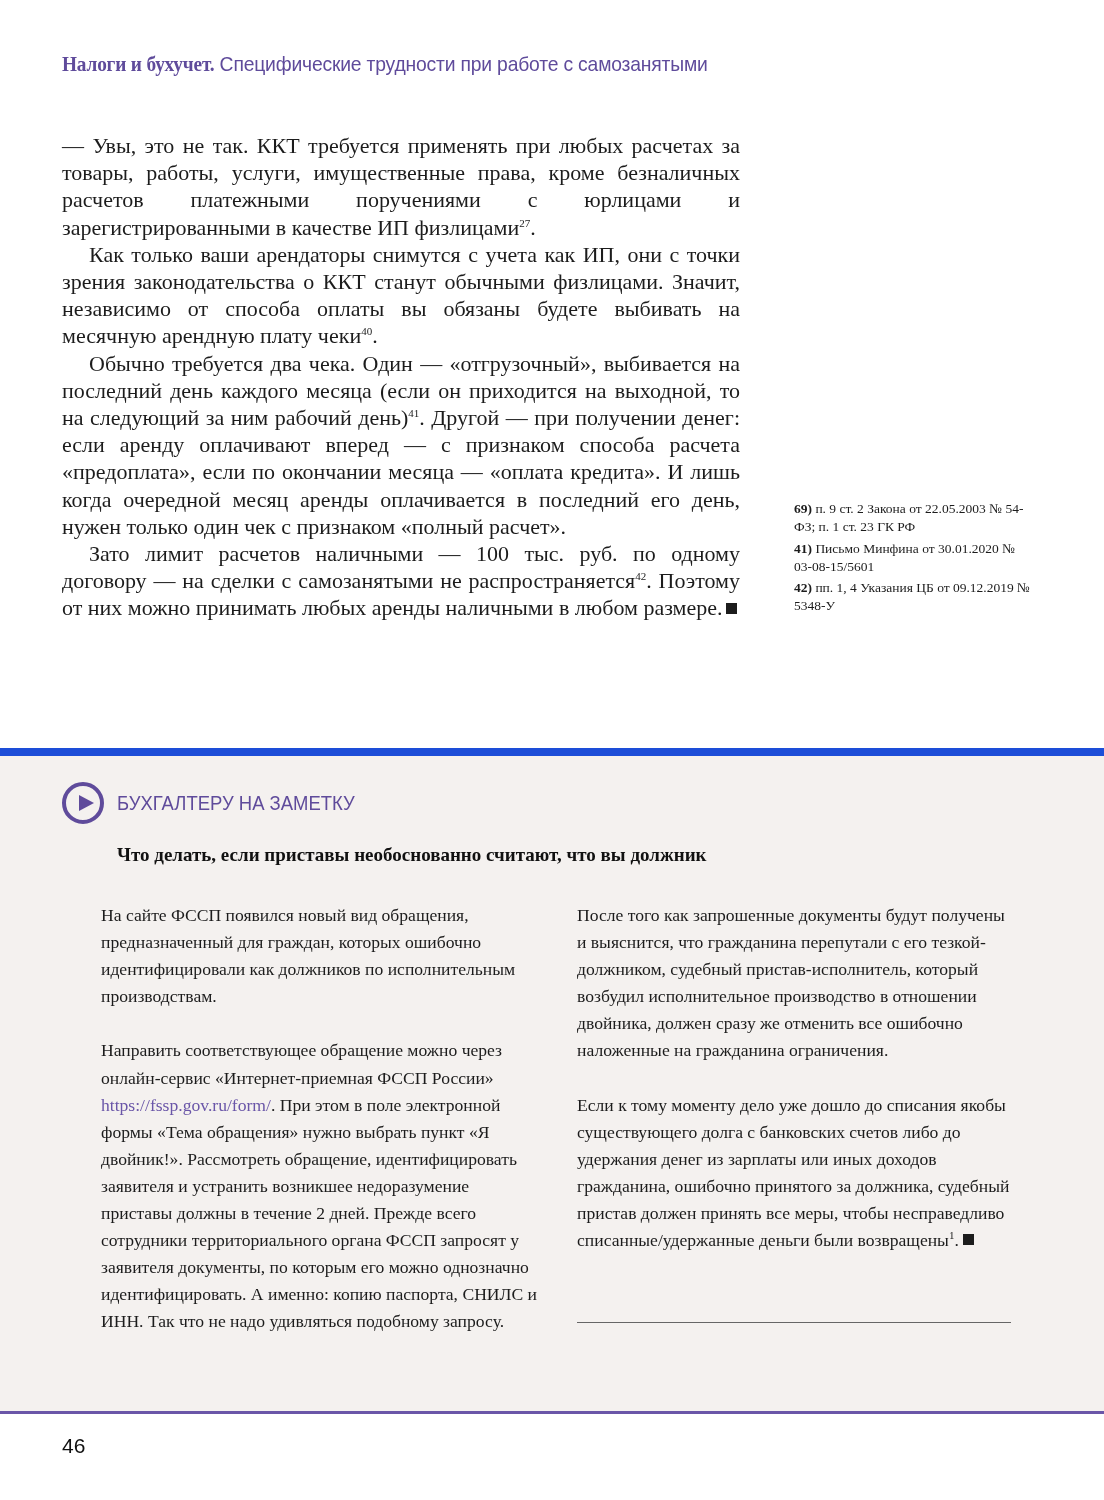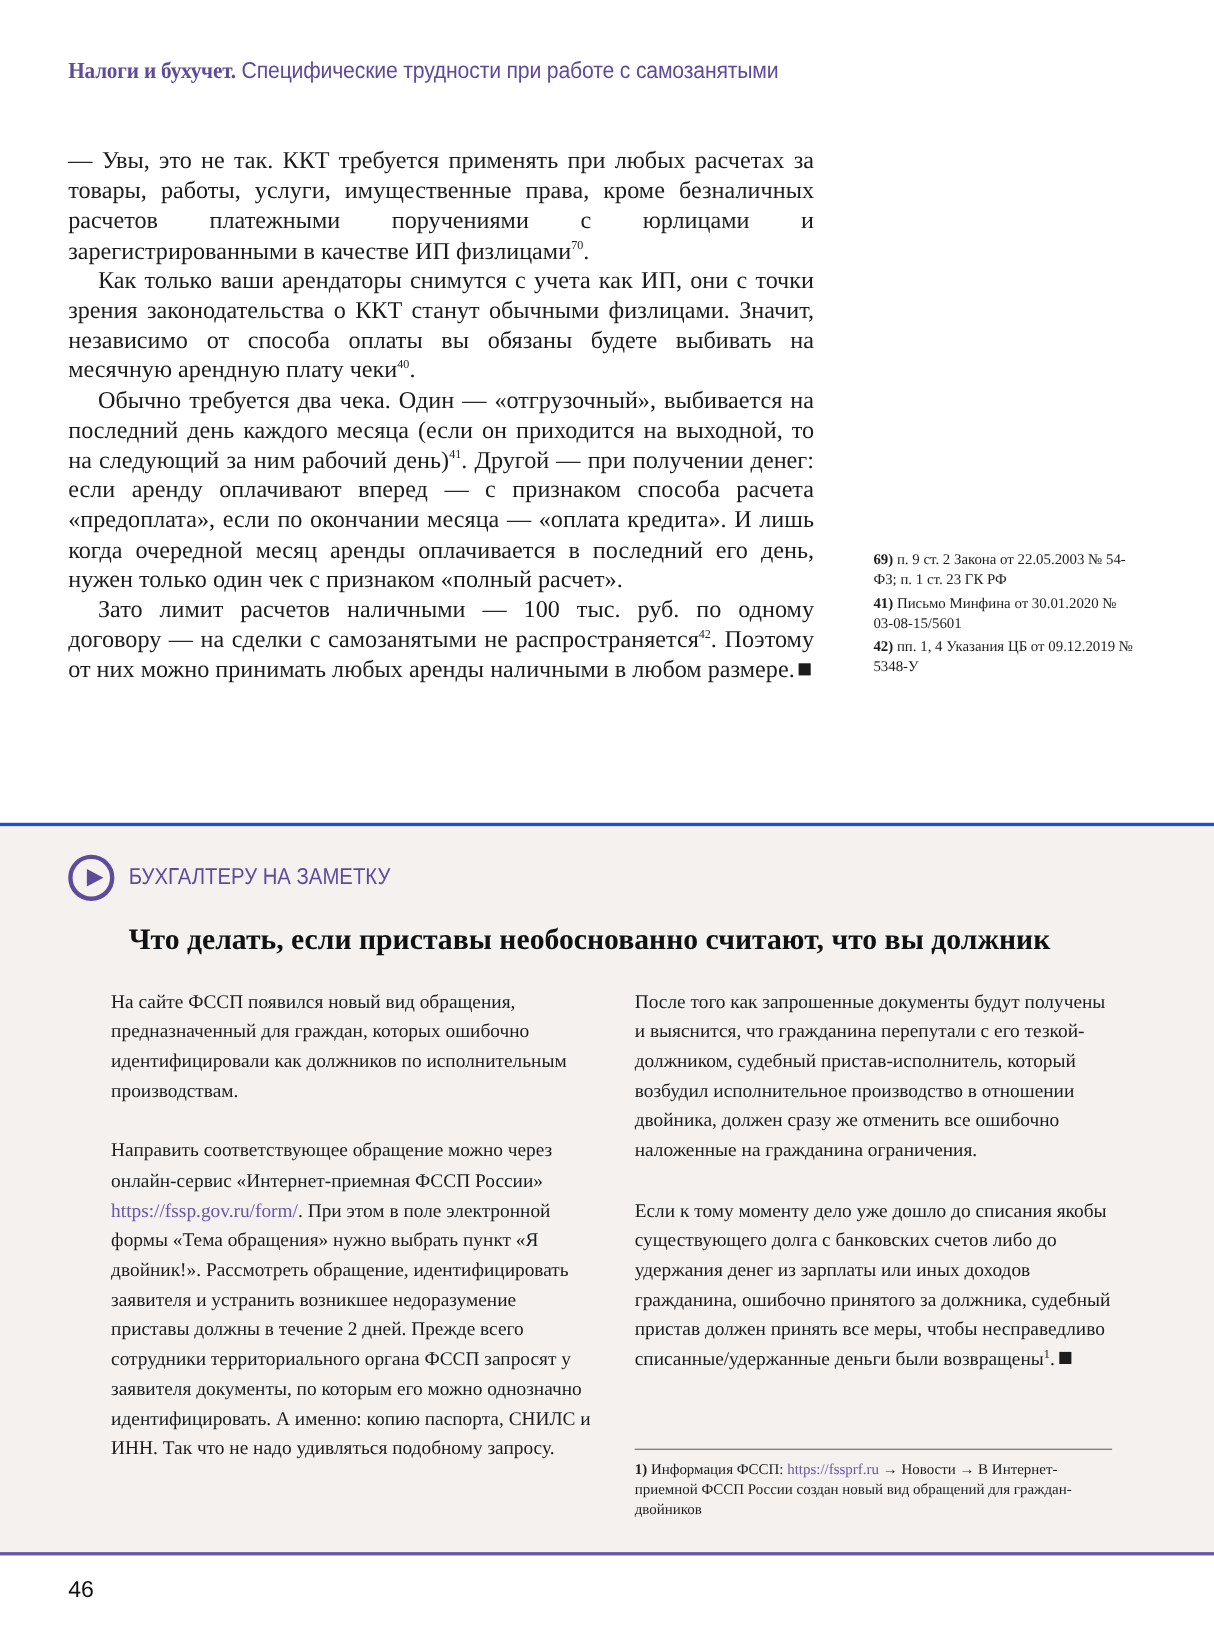--- a/index.html
+++ b/index.html
@@ -29,38 +29,38 @@
   .sidenotes {
     position: absolute; left: 794px; top: 500px; width: 240px;
     font-size: 13.5px; line-height: 18.3px; color: #1c1c1c;
   }
   .sidenote { margin-bottom: 3px; }
   .sidenote .num { font-weight: bold; }
 
   .box {
     position: absolute; left: 0; top: 748px; width: 1104px; height: 666px;
     background: #f4f1ef;
-    border-top: 3px solid #1d4ed8;
+    border-top: 8px solid #1d4ed8;
     border-bottom: 3px solid #6a56a8;
   }
   .box-header { position: absolute; left: 62px; top: 26px; display: flex; align-items: center; }
   .play-icon {
     width: 42px; height: 42px; border: 4px solid #5f4b9b; border-radius: 50%;
     position: relative; margin-right: 13px;
   }
   .play-icon::after {
     content: ""; position: absolute; left: 13px; top: 9px;
     border-left: 15px solid #5f4b9b; border-top: 8px solid transparent; border-bottom: 8px solid transparent;
   }
   .box-label {
     font-family: "Liberation Sans", "DejaVu Sans", sans-serif; font-size: 21px; color: #5f4b9b;
     transform: scaleX(0.88); transform-origin: left center; white-space: nowrap;
   }
   .box-title {
-    position: absolute; left: 117px; top: 88px; font-size: 27px; font-weight: bold; color: #111;
+    position: absolute; left: 117px; top: 88px; font-size: 19px; font-weight: bold; color: #111;
     white-space: nowrap;
   }
   .col {
     position: absolute; top: 146px; width: 440px;
     font-size: 17.6px; line-height: 27.1px; color: #1c1c1c;
   }
   .col-left { left: 101px; }
   .col-right { left: 577px; }
   .col p { margin-bottom: 27.1px; }
   .link { color: #6a56a8; }
@@ -78,21 +78,21 @@
 </style>
 </head>
 <body>
 
 <div class="running-head">
   <span class="section">Налоги и бухучет.</span>
   <span class="title">Специфические трудности при работе с самозанятыми</span>
 </div>
 
 <div class="main-text">
-  <p class="first"><span>— Увы, это не так. ККТ требуется применять при любых расчетах за товары, работы, услуги, имущественные права, кроме безналичных расчетов платежными поручениями с юрлицами и зарегистрированными в качестве ИП физлицами</span><sup>70</sup><span>.</span></p>
+  <p class="first"><span>— Увы, это не так. ККТ требуется применять при любых расчетах за товары, работы, услуги, имущественные права, кроме безналичных расчетов платежными поручениями с юрлицами и зарегистрированными в качестве ИП физлицами</span><sup>27</sup><span>.</span></p>
   <p><span>Как только ваши арендаторы снимутся с учета как ИП, они с точки зрения законодательства о ККТ станут обычными физлицами. Значит, независимо от способа оплаты вы обязаны будете выбивать на месячную арендную плату чеки</span><sup>40</sup><span>.</span></p>
   <p><span>Обычно требуется два чека. Один — «отгрузочный», выбивается на последний день каждого месяца (если он приходится на выходной, то на следующий за ним рабочий день)</span><sup>41</sup><span>. Другой — при получении денег: если аренду оплачивают вперед — с признаком способа расчета «предоплата», если по окончании месяца — «оплата кредита». И лишь когда очередной месяц аренды оплачивается в последний его день, нужен только один чек с признаком «полный расчет».</span></p>
   <p><span>Зато лимит расчетов наличными — 100 тыс. руб. по одному договору — на сделки с самозанятыми не распространяется</span><sup>42</sup><span>. Поэтому от них можно принимать любых аренды наличными в любом размере.</span><span class="end-mark"></span></p>
 </div>
 
 <div class="sidenotes">
   <div class="sidenote"><span class="num">69)</span> <span>п. 9 ст. 2 Закона от 22.05.2003 № 54-ФЗ; п. 1 ст. 23 ГК РФ</span></div>
   <div class="sidenote"><span class="num">41)</span> <span>Письмо Минфина от 30.01.2020 № 03-08-15/5601</span></div>
   <div class="sidenote"><span class="num">42)</span> <span>пп. 1, 4 Указания ЦБ от 09.12.2019 № 5348-У</span></div>
 </div>
@@ -108,19 +108,15 @@
     <p>На сайте ФССП появился новый вид обращения, предназначенный для граждан, которых ошибочно идентифицировали как должников по исполнительным производствам.</p>
     <p><span>Направить соответствующее обращение можно через онлайн-сервис «Интернет-приемная ФССП России» </span><span class="link">https://fssp.gov.ru/form/</span><span>. При этом в поле электронной формы «Тема обращения» нужно выбрать пункт «Я двойник!». Рассмотреть обращение, идентифицировать заявителя и устранить возникшее недоразумение приставы должны в течение 2 дней. Прежде всего сотрудники территориального органа ФССП запросят у заявителя документы, по которым его можно однозначно идентифицировать. А именно: копию паспорта, СНИЛС и ИНН. Так что не надо удивляться подобному запросу.</span></p>
   </div>
 
   <div class="col col-right">
     <p>После того как запрошенные документы будут получены и выяснится, что гражданина перепутали с его тезкой-должником, судебный пристав-исполнитель, который возбудил исполнительное производство в отношении двойника, должен сразу же отменить все ошибочно наложенные на гражданина ограничения.</p>
     <p><span>Если к тому моменту дело уже дошло до списания якобы существующего долга с банковских счетов либо до удержания денег из зарплаты или иных доходов гражданина, ошибочно принятого за должника, судебный пристав должен принять все меры, чтобы несправедливо списанные/удержанные деньги были возвращены</span><sup>1</sup><span>.</span><span class="end-mark"></span></p>
   </div>
 
   <div class="box-footnote-rule"></div>
-  <div class="box-footnote">
-    <span class="num">1)</span>
-    <span>Информация ФССП: </span><span class="link">https://fssprf.ru</span><span> → Новости → В Интернет-приемной ФССП России создан новый вид обращений для граждан-двойников</span>
-  </div>
 </div>
 
 <div class="page-number">46</div>
 
 </body></html>

